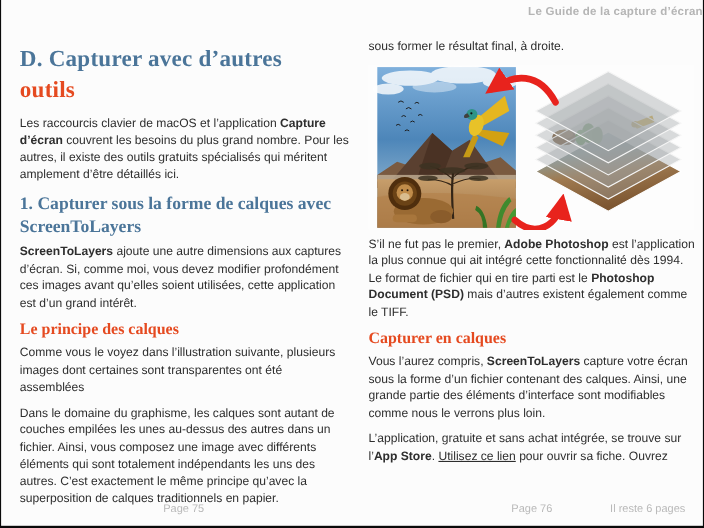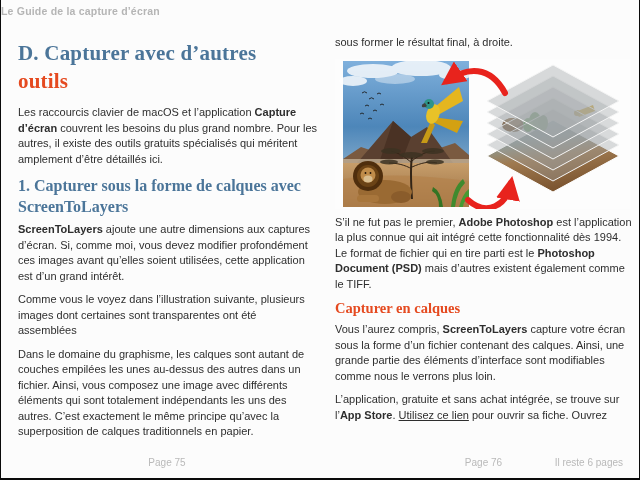--- a/index.html
+++ b/index.html
@@ -2,21 +2,21 @@
 <html><head>
 <meta charset="utf-8">
 <style>
   html,body{margin:0;padding:0;background:#e9e9e9;}
   .screen{
     position:relative;width:640px;height:480px;background:#fcfcfc;
     box-sizing:border-box;border-left:1px solid #0a0a0a;border-right:1px solid #0a0a0a;border-bottom:2px solid #0a0a0a;
     font-family:"Liberation Sans",sans-serif;color:#2e2e2e;overflow:hidden;
   }
   .header{
-    position:absolute;top:5px;left:0;width:100%;text-align:left;
+    position:absolute;top:5px;left:0;width:100%;text-align:right;
     font-size:10.5px;font-weight:700;color:#b5b5b5;letter-spacing:.2px;
   }
   .page{position:absolute;top:35px;}
   .page.left{left:17px;width:299px;}
   .page.right{left:334px;width:297px;}
   h1{
     font-family:"Liberation Serif",serif;font-weight:700;
     font-size:21px;line-height:28px;margin:4px 0 10px 0;letter-spacing:.2px;
   }
   h1 .t1{color:#4b7599;display:block;}
@@ -46,20 +46,21 @@
   <div class="header">Le Guide de la capture d’écran</div>
 
   <div class="page left">
     <h1>
       <span class="t1">D. Capturer avec d’autres</span>
       <span class="t2">outils</span>
     </h1>
     <p><span>Les raccourcis clavier de macOS et l’application </span><span class="b">Capture d’écran</span><span> couvrent les besoins du plus grand nombre. Pour les autres, il existe des outils gratuits spécialisés qui méritent amplement d’être détaillés ici.</span></p>
     <h2>1. Capturer sous la forme de calques avec ScreenToLayers</h2>
     <p><span class="b">ScreenToLayers</span><span> ajoute une autre dimensions aux captures d’écran. Si, comme moi, vous devez modifier profondément ces images avant qu’elles soient utilisées, cette application est d’un grand intérêt.</span></p>
+    <h3>Le principe des calques</h3>
     <p><span>Comme vous le voyez dans l’illustration suivante, plusieurs images dont certaines sont transparentes ont été assemblées</span></p>
     <p><span>Dans le domaine du graphisme, les calques sont autant de couches empilées les unes au-dessus des autres dans un fichier. Ainsi, vous composez une image avec différents éléments qui sont totalement indépendants les uns des autres. C’est exactement le même principe qu’avec la superposition de calques traditionnels en papier.</span></p>
   </div>
 
   <div class="page right">
     <p><span>sous former le résultat final, à droite.</span></p>
 
     <div class="illustration">
       <svg width="296" height="150" viewBox="0 0 296 150" xmlns="http://www.w3.org/2000/svg">
         <defs>

